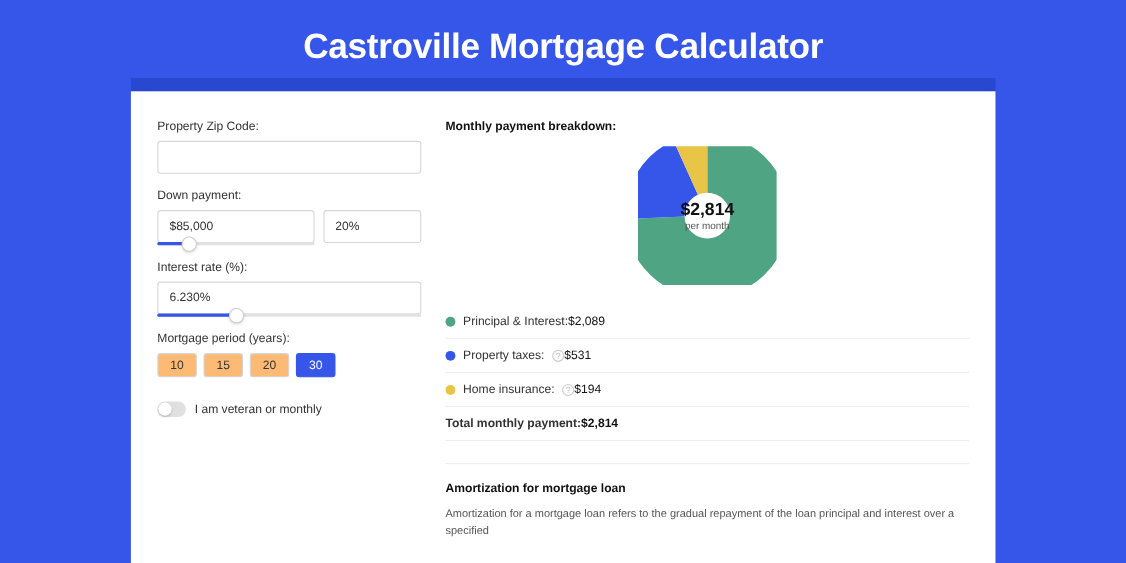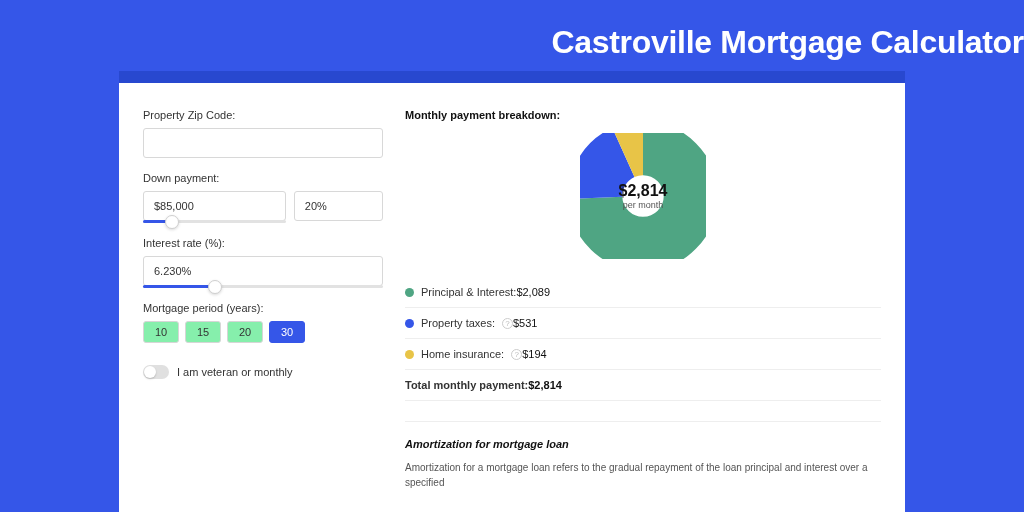--- a/index.html
+++ b/index.html
@@ -5,21 +5,21 @@
   * { box-sizing: border-box; margin: 0; padding: 0; }
   body {
     font-family: -apple-system, BlinkMacSystemFont, "Segoe UI", Arial, sans-serif;
     background: #3556e8;
     width: 1024px;
     height: 512px;
     overflow: hidden;
   }
   .hero-title {
     color: #fff;
-    text-align: right;
+    text-align: center;
     font-size: 32px;
     font-weight: 700;
     padding: 24px 0 10px 0;
     letter-spacing: -0.3px;
   }
   .panel-back {
     width: 786px;
     background: #2848cf;
     margin: 0 auto;
     padding-top: 12px;
@@ -81,21 +81,21 @@
   }
   .row { display: flex; gap: 8px; }
   .row .col-a { flex: 1.6; }
   .row .col-b { flex: 1; }
 
   .periods { display: flex; gap: 0; }
   .period-btn {
     width: 36px;
     height: 22px;
     font-size: 11px;
-    background: #86efac;
+    background: #fdba74;
     border: 1px solid #d6d6d6;
     margin-right: 6px;
     border-radius: 3px;
     color: #333;
     cursor: pointer;
   }
   .period-btn.active {
     background: #3556e8;
     border-color: #3556e8;
     color: #fff;
@@ -182,21 +182,21 @@
     display: inline-block;
   }
   .bk-val { color: #111; }
   .bk-total .bk-label, .bk-total .bk-val { font-weight: 700; }
 
   .amort {
     margin-top: 20px;
     border-top: 1px solid #eee;
     padding-top: 16px;
   }
-  .amort-title { font-size: 11px; font-weight: 700; margin-bottom: 10px; color: #111; font-style: italic; }
+  .amort-title { font-size: 11px; font-weight: 700; margin-bottom: 10px; color: #111; }
   .amort-text { font-size: 10px; color: #555; line-height: 1.5; }
 </style>
 </head>
 <body>
 
 <h1 class="hero-title">Castroville Mortgage Calculator</h1>
 
 <div class="panel-back">
 <div class="panel">
 

